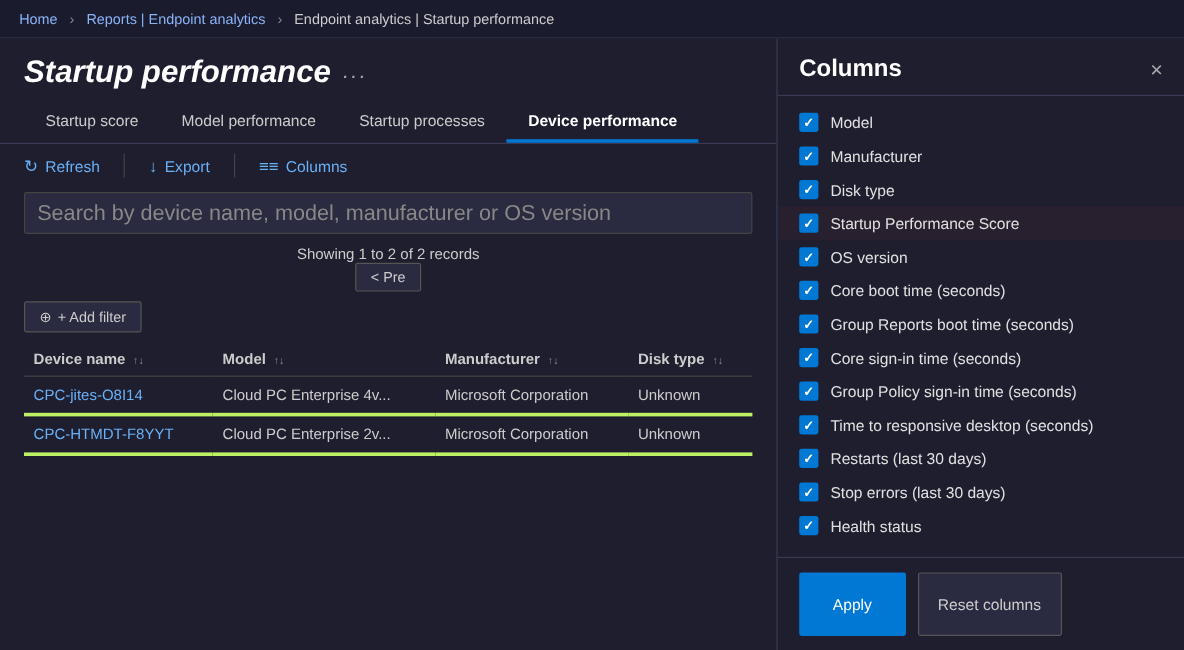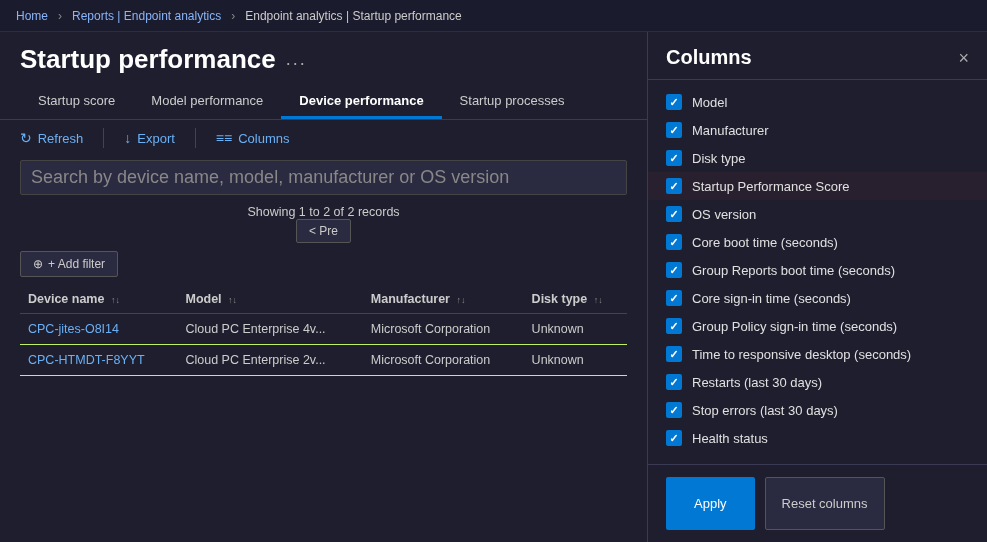--- a/index.html
+++ b/index.html
@@ -53,20 +53,21 @@
       flex-direction: column;
       overflow: hidden;
       padding: 0;
     }
 
     .page-header {
       padding: 12px 20px 6px 20px;
       display: flex;
       align-items: center;
       gap: 10px;
+      font-style: italic;
     }
     .page-title {
       font-size: 26px;
       font-weight: 600;
       color: #fff;
     }
     .page-menu-dots {
       font-size: 18px;
       color: #aaa;
       cursor: pointer;
@@ -214,21 +215,21 @@
       color: #ccc;
       font-weight: 600;
       white-space: nowrap;
     }
     thead th .sort-icons {
       font-size: 9px;
       color: #888;
       margin-left: 3px;
     }
     tbody tr {
-      border-bottom: 1px solid #bef264;
+      border-bottom: 3px solid #bef264;
     }
     tbody td {
       padding: 8px 8px;
       color: #ccc;
       white-space: nowrap;
     }
     tbody td a {
       color: #6ab0f5;
       text-decoration: none;
     }
@@ -349,22 +350,22 @@
   <div class="left-panel">
 
     <div class="page-header">
       <span class="page-title">Startup performance</span>
       <span class="page-menu-dots">...</span>
     </div>
 
     <div class="tabs">
       <div class="tab">Startup score</div>
       <div class="tab">Model performance</div>
+      <div class="tab">Startup processes</div>
       <div class="tab active">Device performance</div>
-      <div class="tab">Startup processes</div>
     </div>
 
 
     <div class="toolbar">
       <button class="toolbar-btn">
         <span class="icon">↻</span>
         <span>Refresh</span>
       </button>
       <div class="toolbar-divider"></div>
       <button class="toolbar-btn">

